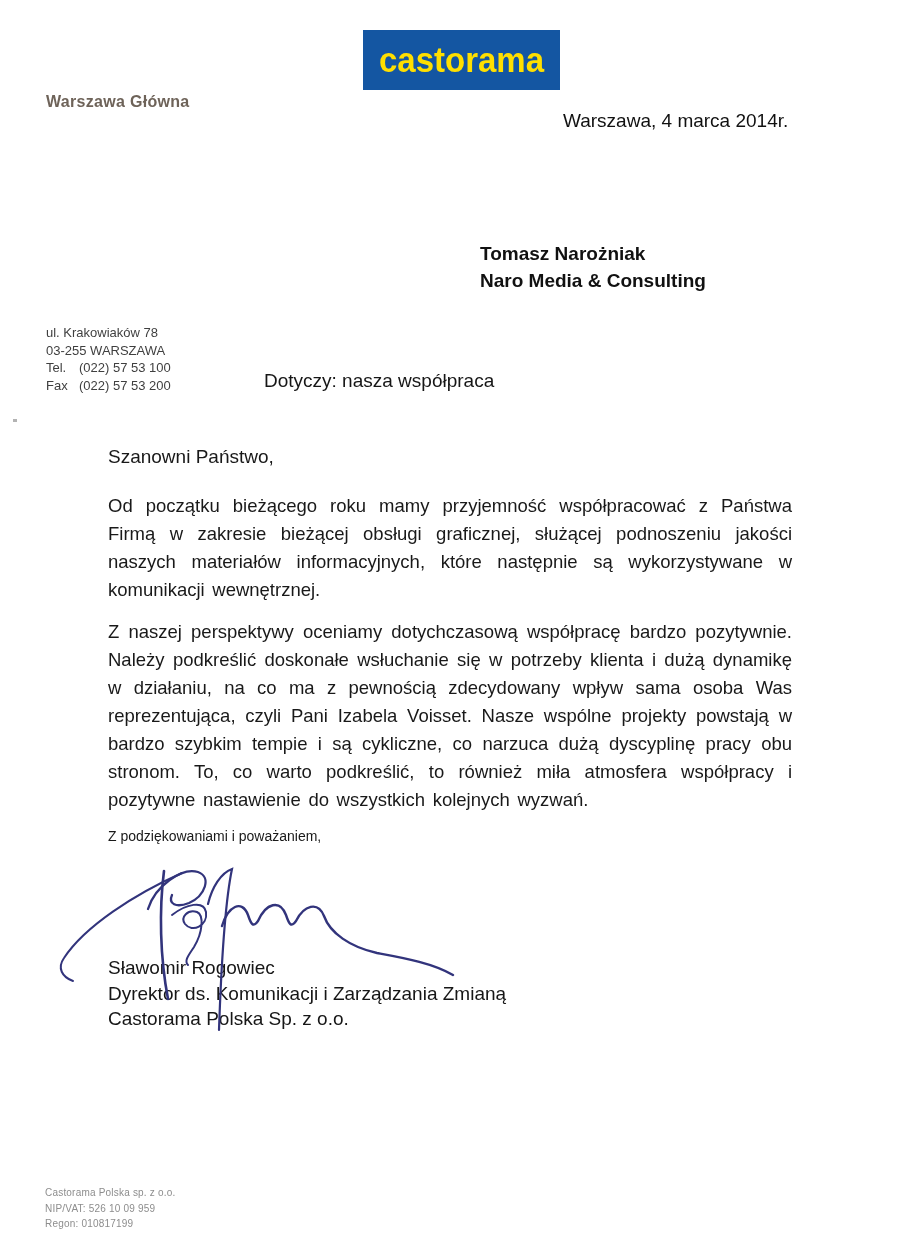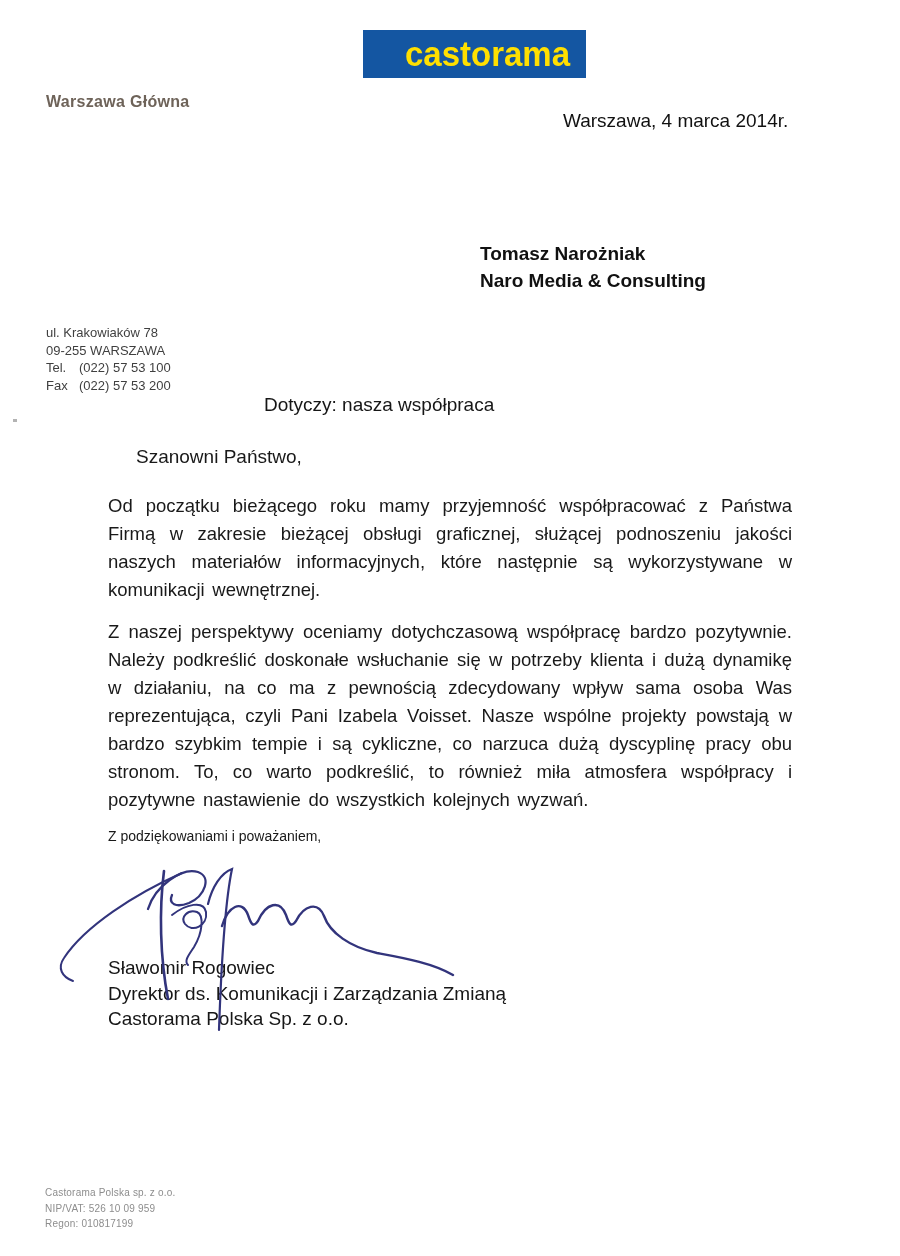--- a/index.html
+++ b/index.html
@@ -3,22 +3,22 @@
 <meta charset="utf-8">
 <style>
   html,body{margin:0;padding:0;background:#ffffff;}
   .page{
     position:relative;width:900px;height:1256px;background:#ffffff;
     font-family:"Liberation Sans","DejaVu Sans",sans-serif;color:#191919;
     overflow:hidden;
   }
   
   .logo{
-    position:absolute;left:363px;top:30px;width:197px;height:48px;
-    background:#1456a2;display:flex;align-items:center;justify-content:center;padding-left:26px;
+    position:absolute;left:363px;top:30px;width:197px;height:60px;
+    background:#1456a2;display:flex;align-items:center;justify-content:center;
   }
   .logo span{
     color:#ffdf00;font-weight:bold;font-size:33px;letter-spacing:0px;
     font-family:"Liberation Sans",sans-serif;transform:scaleY(1.05);
   }
   
   .office-label{
     position:absolute;left:46px;top:93px;
     font-size:16px;font-weight:bold;color:#6e6359;letter-spacing:.3px;
   }
@@ -31,25 +31,25 @@
     font-size:19px;font-weight:bold;color:#111111;line-height:27px;
   }
   
   .addr{
     position:absolute;left:46px;top:324px;
     font-size:13px;color:#3f3f3f;line-height:17.5px;
   }
   .addr .row{display:flex;}
   .addr .lbl{width:33px;}
   
-  .subject{position:absolute;left:264px;top:370px;font-size:19px;color:#161616;margin-top:24px;}
+  .subject{position:absolute;left:264px;top:370px;font-size:19px;color:#161616;}
   
   .speck{position:absolute;left:13px;top:419px;width:4px;height:3px;background:#9a9a9a;opacity:.75;}
   
-  .salutation{position:absolute;left:108px;top:446px;font-size:19px;margin-left:28px;}
+  .salutation{position:absolute;left:108px;top:446px;font-size:19px;}
   .para{
     position:absolute;left:108px;width:684px;
     font-size:18.5px;line-height:28px;text-align:justify;word-spacing:2.5px;
     color:#191919;
   }
   .para1{top:492px;}
   .para2{top:618px;}
   .closing{position:absolute;left:108px;top:828px;font-size:14px;}
   
   .sig-svg{position:absolute;left:55px;top:862px;width:420px;height:180px;z-index:2;}
@@ -75,21 +75,21 @@
   <div class="office-label">Warszawa Główna</div>
   <div class="dateline">Warszawa, 4 marca 2014r.</div>
 
   <div class="recipient">
     <div>Tomasz Narożniak</div>
     <div>Naro Media &amp; Consulting</div>
   </div>
 
   <div class="addr">
     <div>ul. Krakowiaków 78</div>
-    <div>09-255 WARSZAWA</div>
+    <div>03-255 WARSZAWA</div>
     <div class="row">
       <span class="lbl">Tel.</span>
       <span>(022) 57 53 100</span>
     </div>
     <div class="row">
       <span class="lbl">Fax</span>
       <span>(022) 57 53 200</span>
     </div>
   </div>
 

